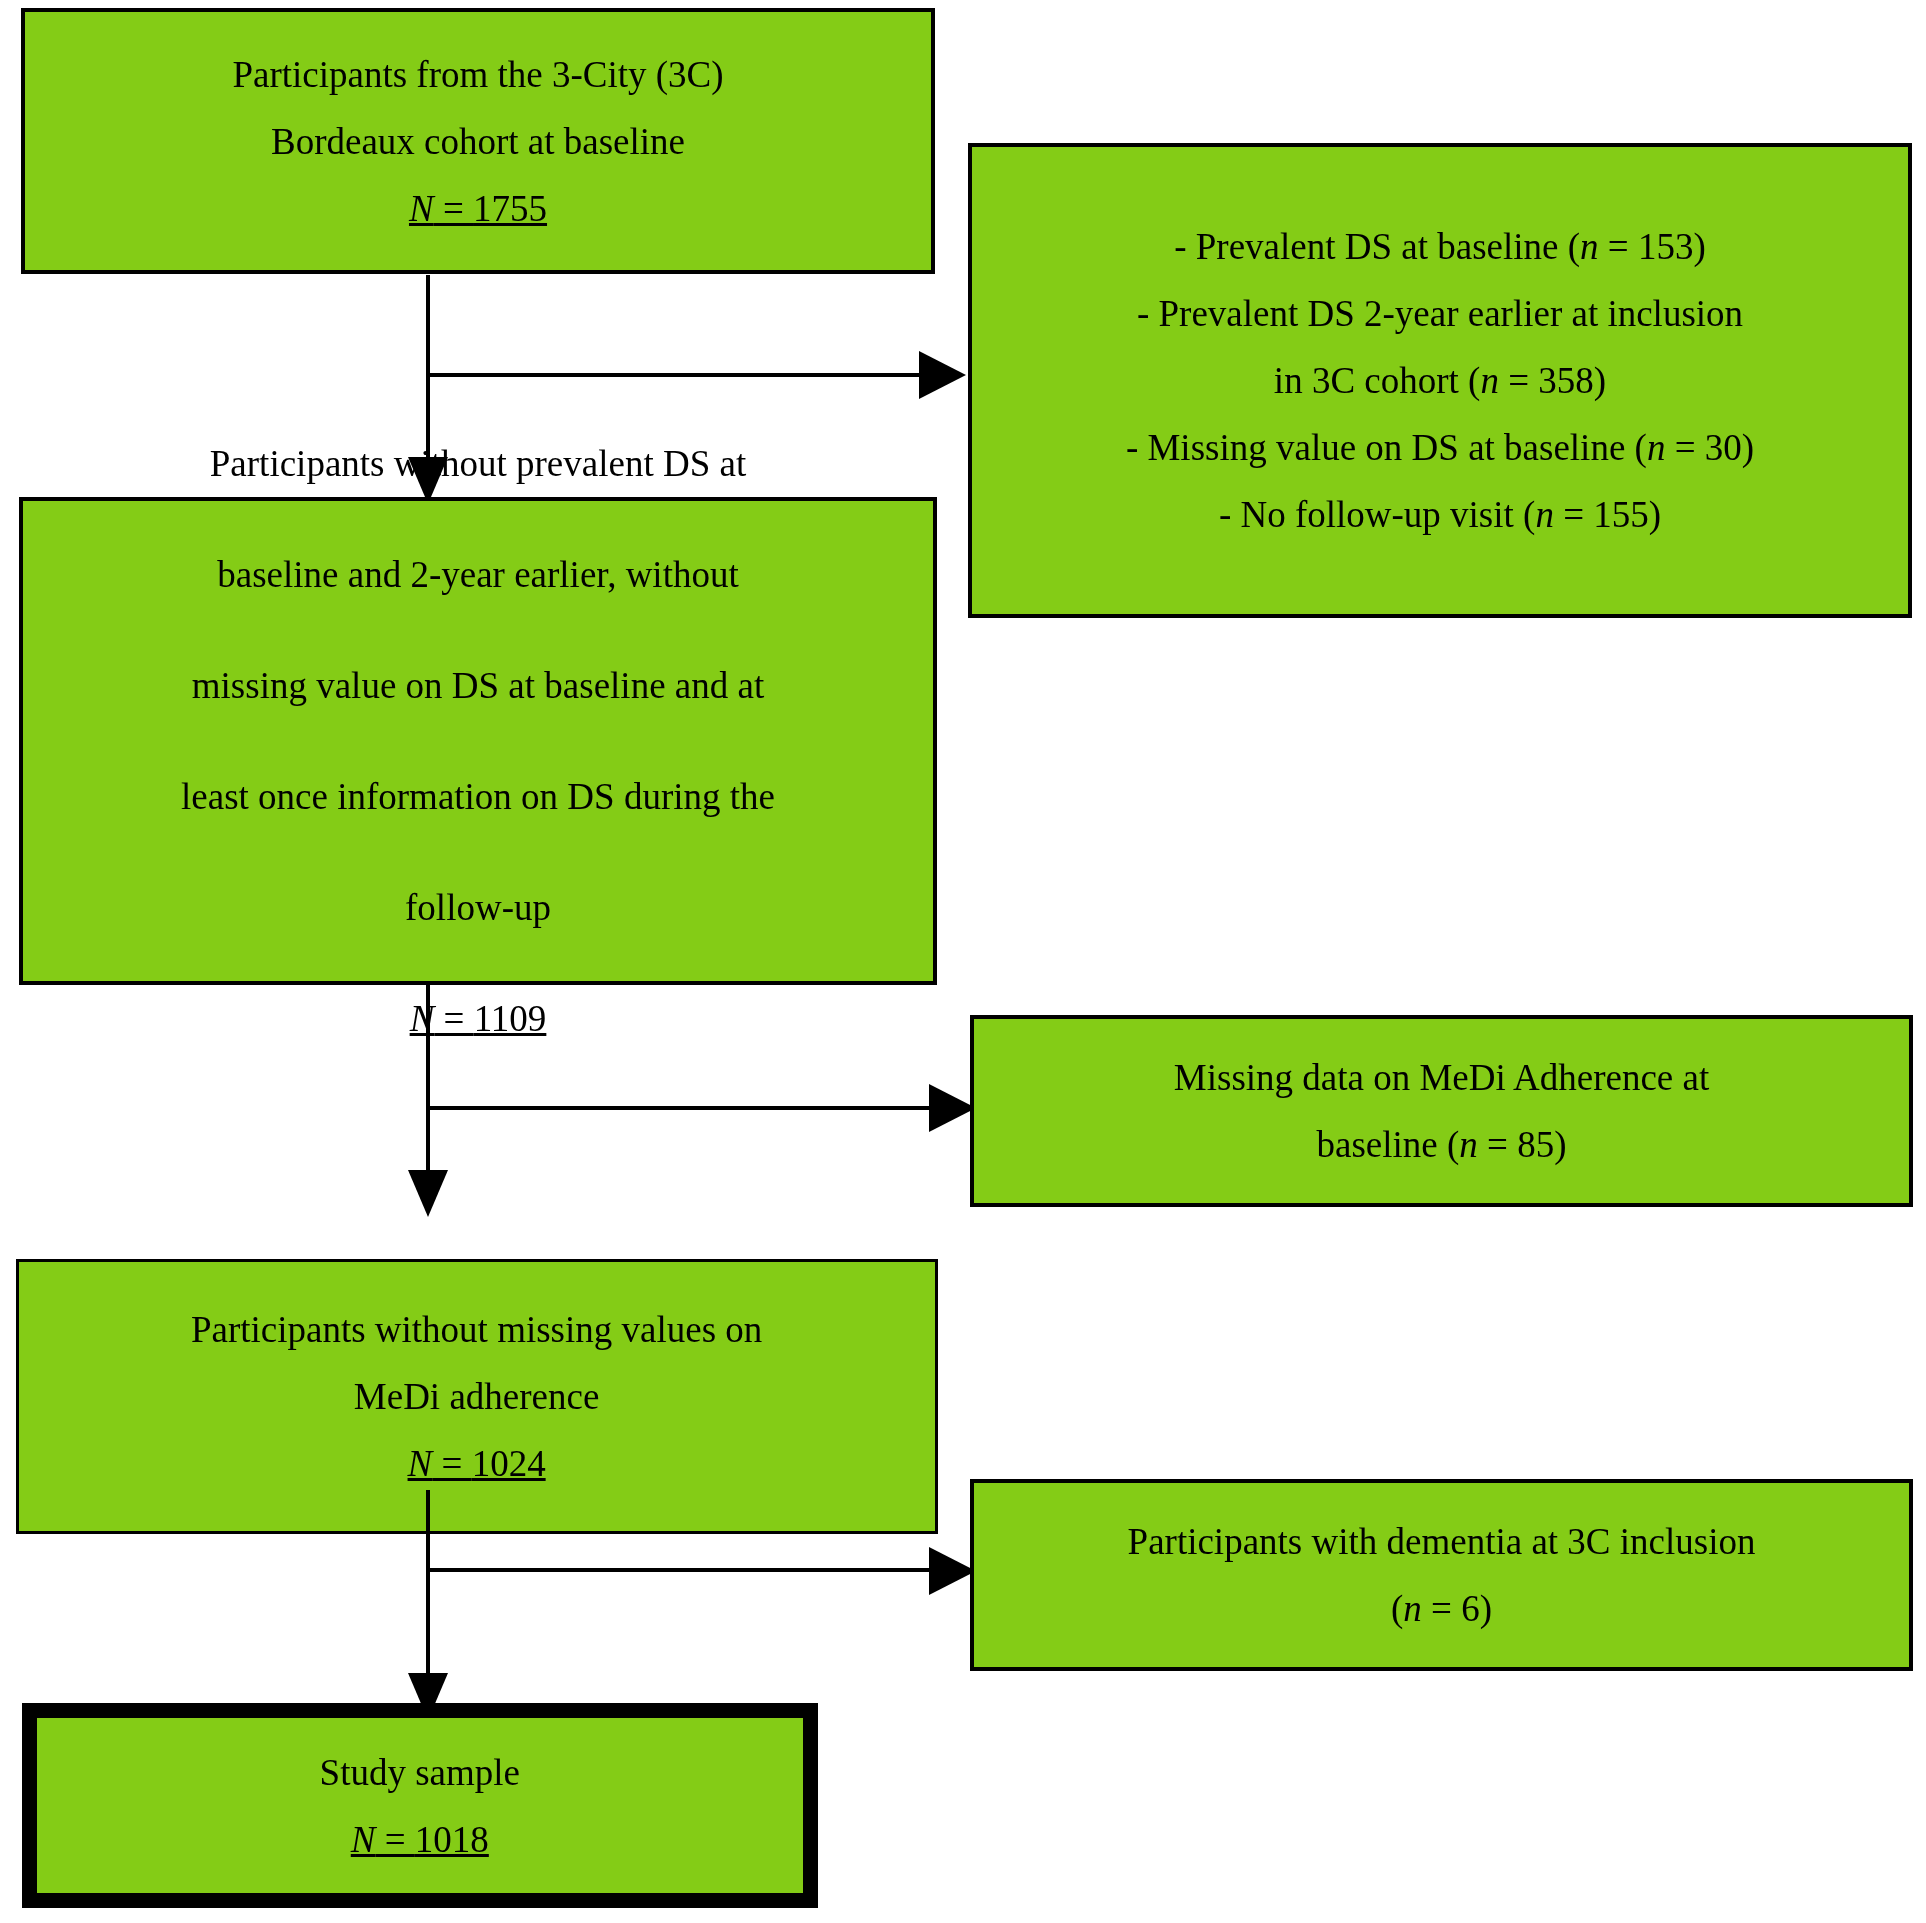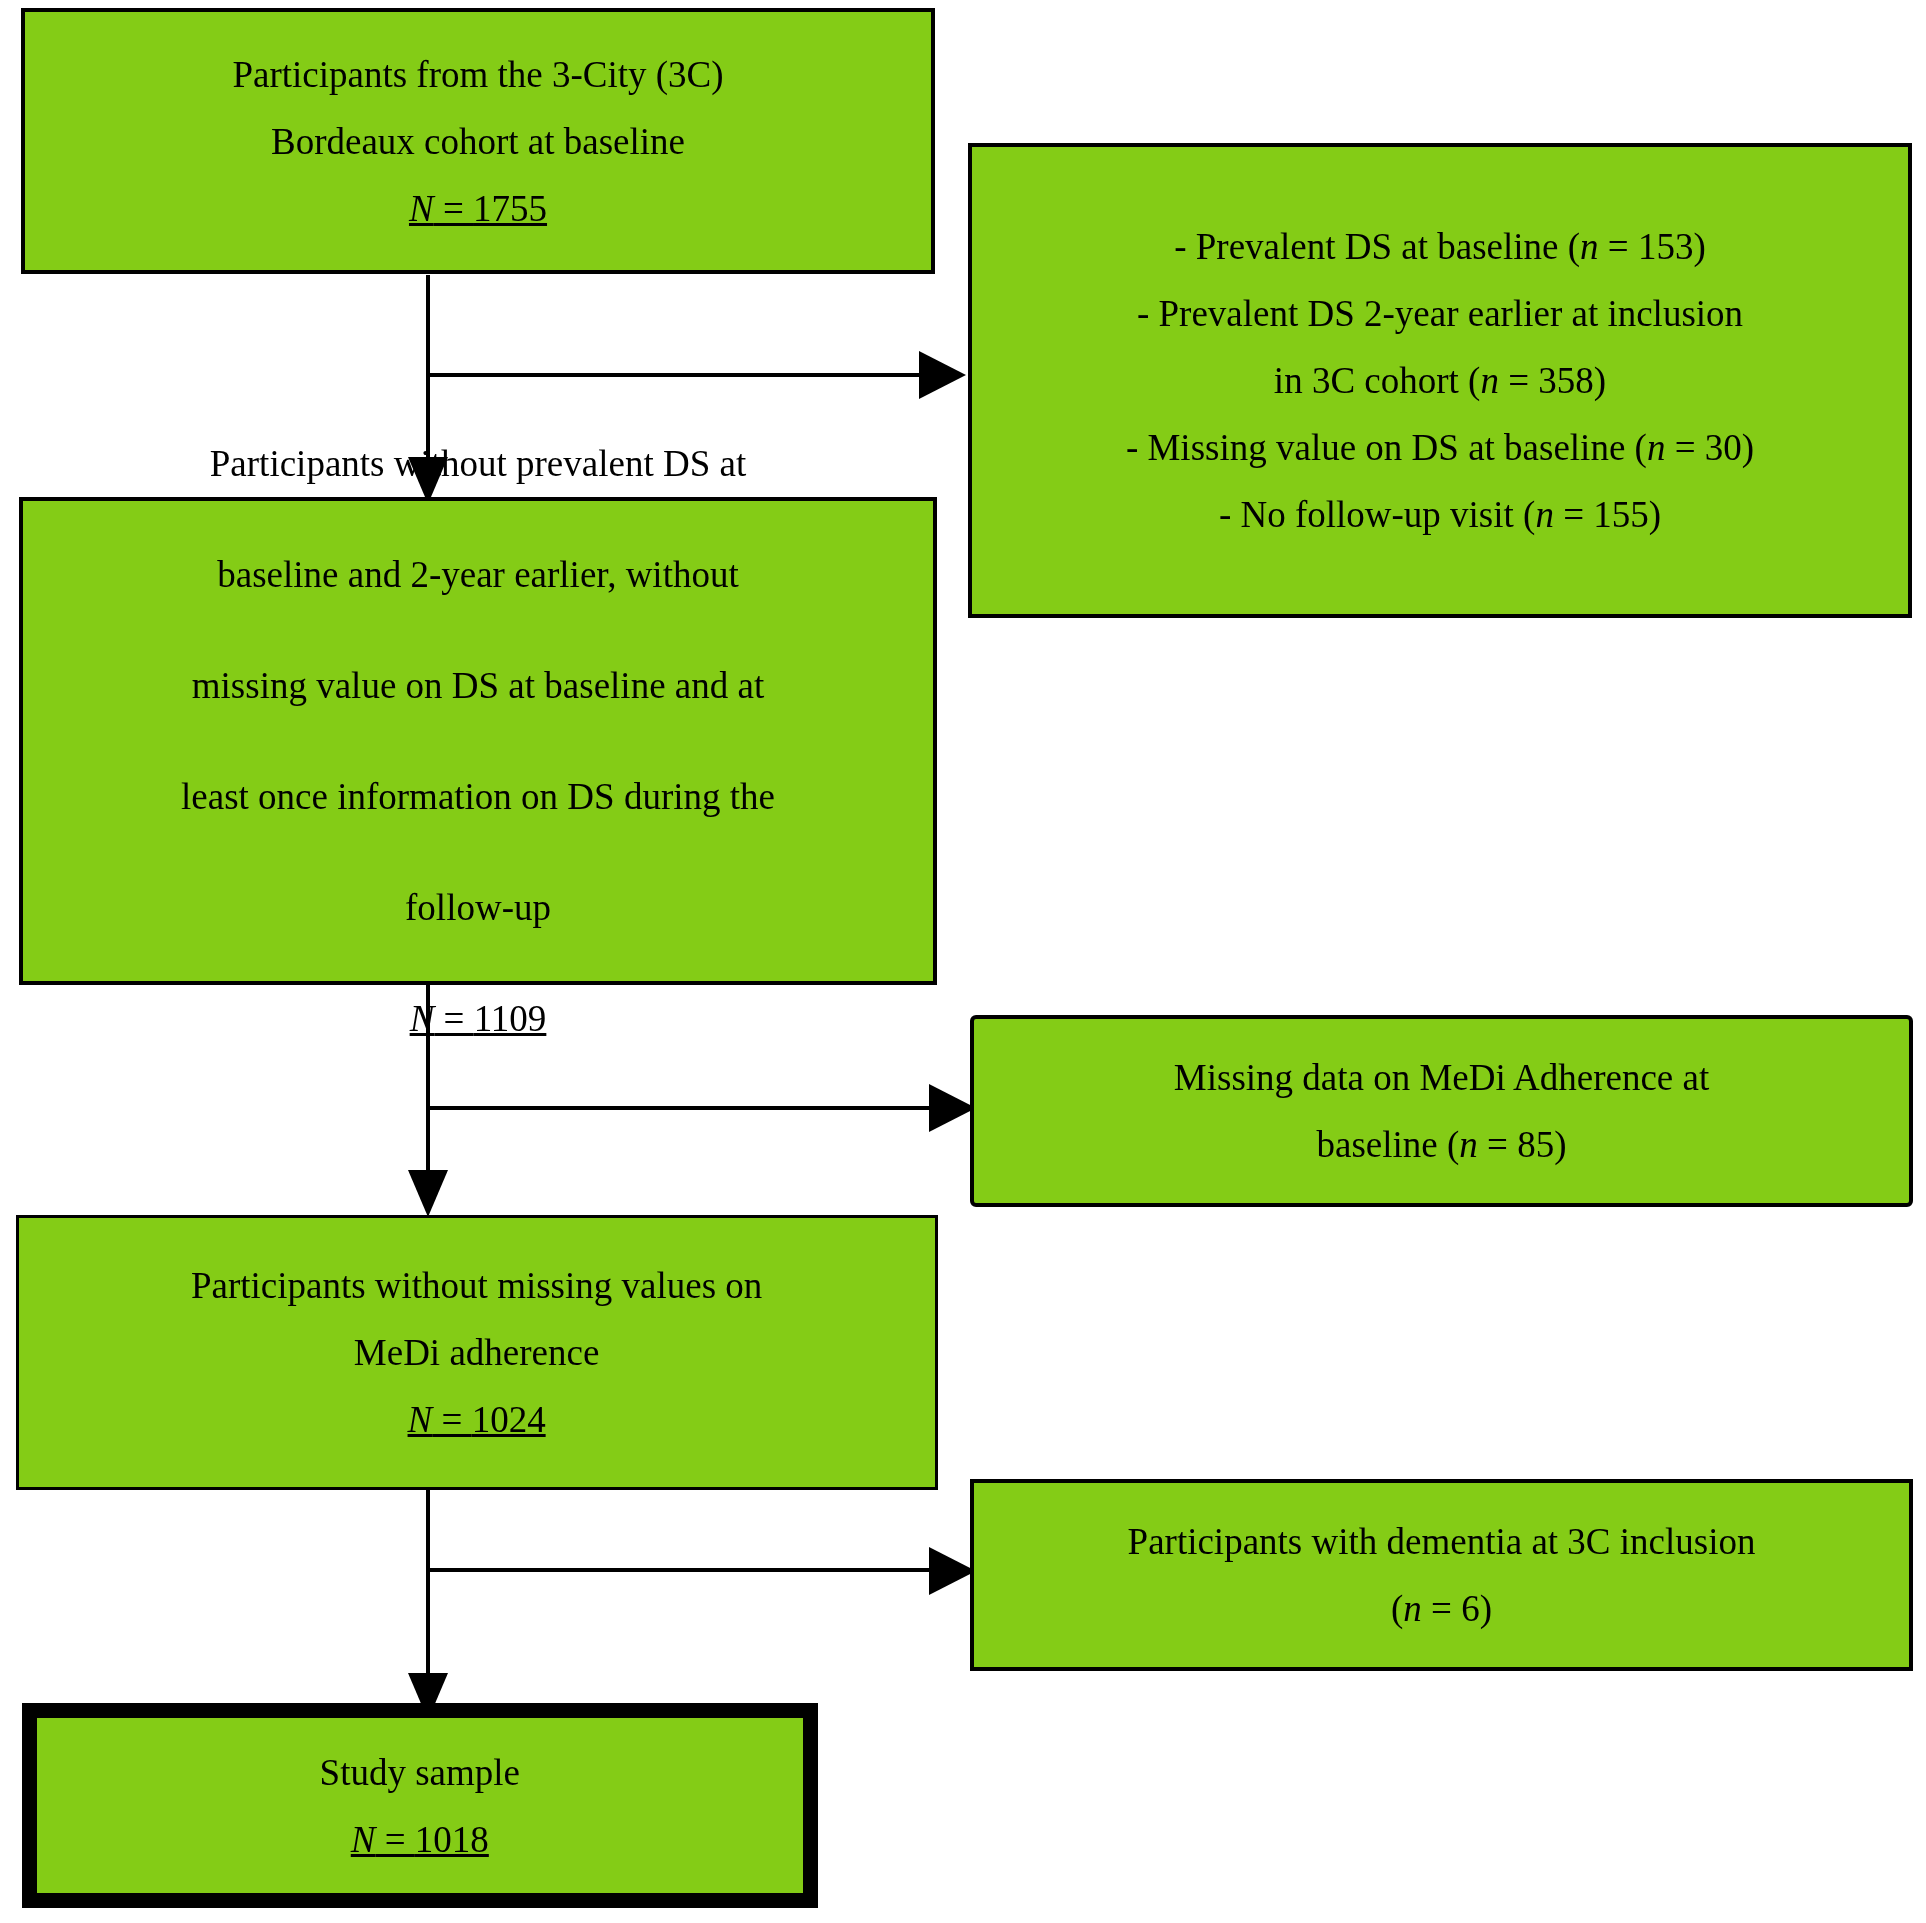--- a/index.html
+++ b/index.html
@@ -18,21 +18,21 @@
     position:absolute;
     box-sizing:border-box;
     background:#84cc16;
     border:4.2px solid #000000;
     display:flex;
     flex-direction:column;
     align-items:center;
     justify-content:center;
     text-align:center;
   }
-  .box.thin{border-width:3px;}
+  .box.thin{border-width:3px;margin-top:44px;}
   .box.thick{border-width:15.6px;}
   .line{
     text-align:center;
     font-size:37px;
     line-height:67px;
     white-space:nowrap;
     letter-spacing:0px;
   }
   .nline{
     text-align:center;
@@ -103,21 +103,21 @@
     <div class="line">follow-up</div>
     <div class="nline"><span class="ital">N</span><span> = </span><span>1109</span></div>
   </div>
 
   <div class="vstem" style="left:426px; top:985px; height:203px;"></div>
   <div class="arrow-down" style="left:408px; top:1170px;"></div>
 
   <div class="hstem" style="left:426px; top:1106px; width:508px;"></div>
   <div class="arrow-right" style="left:929px; top:1084px;"></div>
 
-  <div class="box" style="left:970px; top:1015px; width:943px; height:192px;border-radius:6px;">
+  <div class="box" style="left:970px; top:1015px; width:943px; height:192px;">
     <div class="line bodytext">Missing data on MeDi Adherence at</div>
     <div class="line bodytext"><span>baseline (</span><span class="ital">n</span><span> = </span><span>85</span><span>)</span></div>
   </div>
 
   <div class="box thin" style="left:15.6px; top:1215px; width:922px; height:275px;">
     <div class="line">Participants without missing values on</div>
     <div class="line">MeDi adherence</div>
     <div class="nline"><span class="ital">N</span><span> = </span><span>1024</span></div>
   </div>
 

